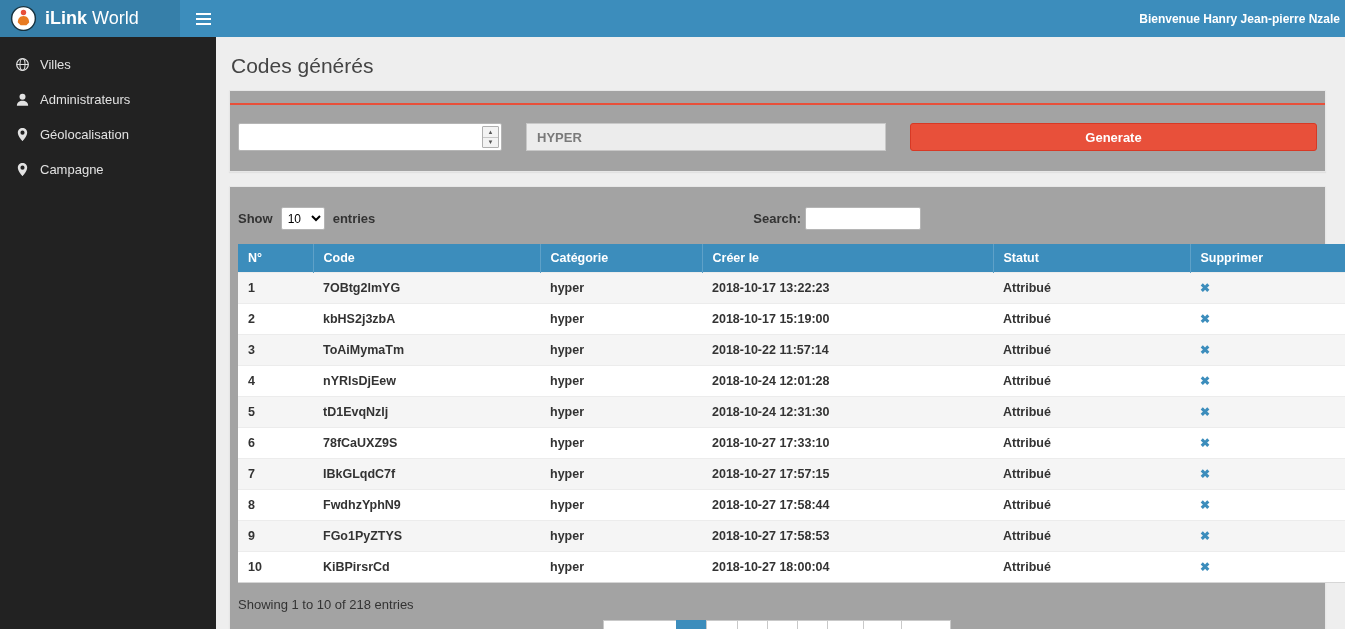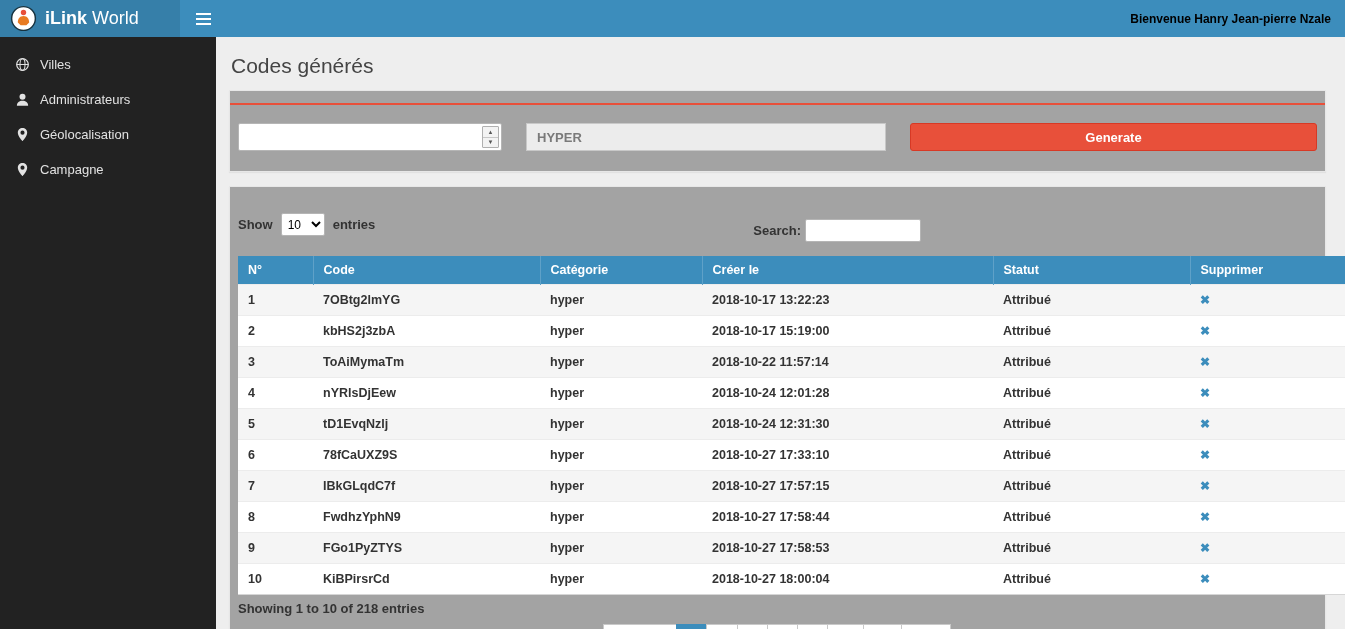--- a/index.html
+++ b/index.html
@@ -22,21 +22,21 @@
   .brand b { font-weight: 700; }
   .navrest {
     flex: 1; background: var(--accent, #3c8dbc);
     display: flex; align-items: center; justify-content: space-between;
   }
   .hamburger {
     width: 46px; height: 37px; cursor: pointer;
     display: flex; flex-direction: column; justify-content: center; align-items: center; gap: 3px;
   }
   .hamburger i { display: block; width: 15px; height: 2px; background: #fff; }
-  .welcome { color: #000000; font-size: 12px; font-weight: 700; padding-right: 14px; }
+  .welcome { color: #ffffff; font-size: 12px; font-weight: 700; padding-right: 5px; }
 
   
   .layout { display: flex; height: 592px; }
   .sidebar { width: 216px; background: var(--sidebar-bg, #222); flex: 0 0 auto; }
   .sidebar ul { list-style: none; padding-top: 10px; }
   .sidebar li {
     display: flex; align-items: center; gap: 10px;
     padding: 10px 15px; color: #e2e2e2; font-size: 13px; cursor: pointer;
   }
   .sidebar li.active { background: var(--sidebar-active-bg, #161616); color: #fff; }
@@ -84,21 +84,21 @@
   }
 
   
   .table-box { margin-top: 14px; padding: 14px 8px; }
   .controls { display: flex; align-items: center; margin: 6px 0 14px; font-weight: 700; color: #333; }
   .length { display: flex; align-items: center; gap: 8px; }
   .length select {
     height: 23px; min-width: 44px; border: 1px solid #b5b5b5; border-radius: 2px;
     background: #fff; font-family: inherit; font-size: 12px; font-weight: 400; padding: 0 2px;
   }
-  .filter { display: flex; align-items: center; gap: 4px; margin-left: auto; margin-right: 396px; margin-top: 12px; }
+  .filter { display: flex; align-items: center; gap: 4px; margin-left: auto; margin-right: 396px; }
   .filter input {
     width: 116px; height: 23px; border: 1px solid #b5b5b5; border-radius: 2px;
     padding: 0 6px; font-family: inherit; font-size: 12px;
   }
 
   table { width: 100%; border-collapse: collapse; border-bottom: 1px solid #d6d6d6; table-layout: fixed; }
   col.c1 { width: 75px; }  col.c2 { width: 227px; } col.c3 { width: 162px; }
   col.c4 { width: 291px; } col.c5 { width: 197px; } col.c6 { width: 165px; }
   th {
     background: var(--accent, #3c8dbc); color: #fff; text-align: left;
@@ -107,21 +107,21 @@
   }
   th:last-child { border-right: none; }
   td {
     padding: 8px 10px; font-size: 12.5px; font-weight: 700; color: #333;
     border-top: 1px solid #ececec; overflow: hidden; white-space: nowrap;
   }
   tbody tr:nth-child(odd) { background: var(--stripe, #f5f5f5); }
   tbody tr:nth-child(even) { background: #fff; }
   .delete-x { color: var(--accent, #3c8dbc); font-weight: 700; font-size: 12px; cursor: pointer; }
 
-  .info { margin: 6px 0 8px; font-weight: 700; color: #333; }
+  .info { margin: 14px 0 8px; font-weight: 400; color: #333; }
   .paging { display: flex; justify-content: center; }
   .page-btn {
     min-width: 26px; padding: 6px 11px; border: 1px solid #c9c9c9; margin-left: -1px;
     background: #fff; color: #333; font-size: 13px; text-align: center; cursor: pointer;
   }
   .page-btn.active { background: var(--accent, #3c8dbc); border-color: var(--accent, #3c8dbc); color: #fff; }
   .page-btn.disabled { color: #787878; cursor: default; }
 </style>
 </head>
 <body>

